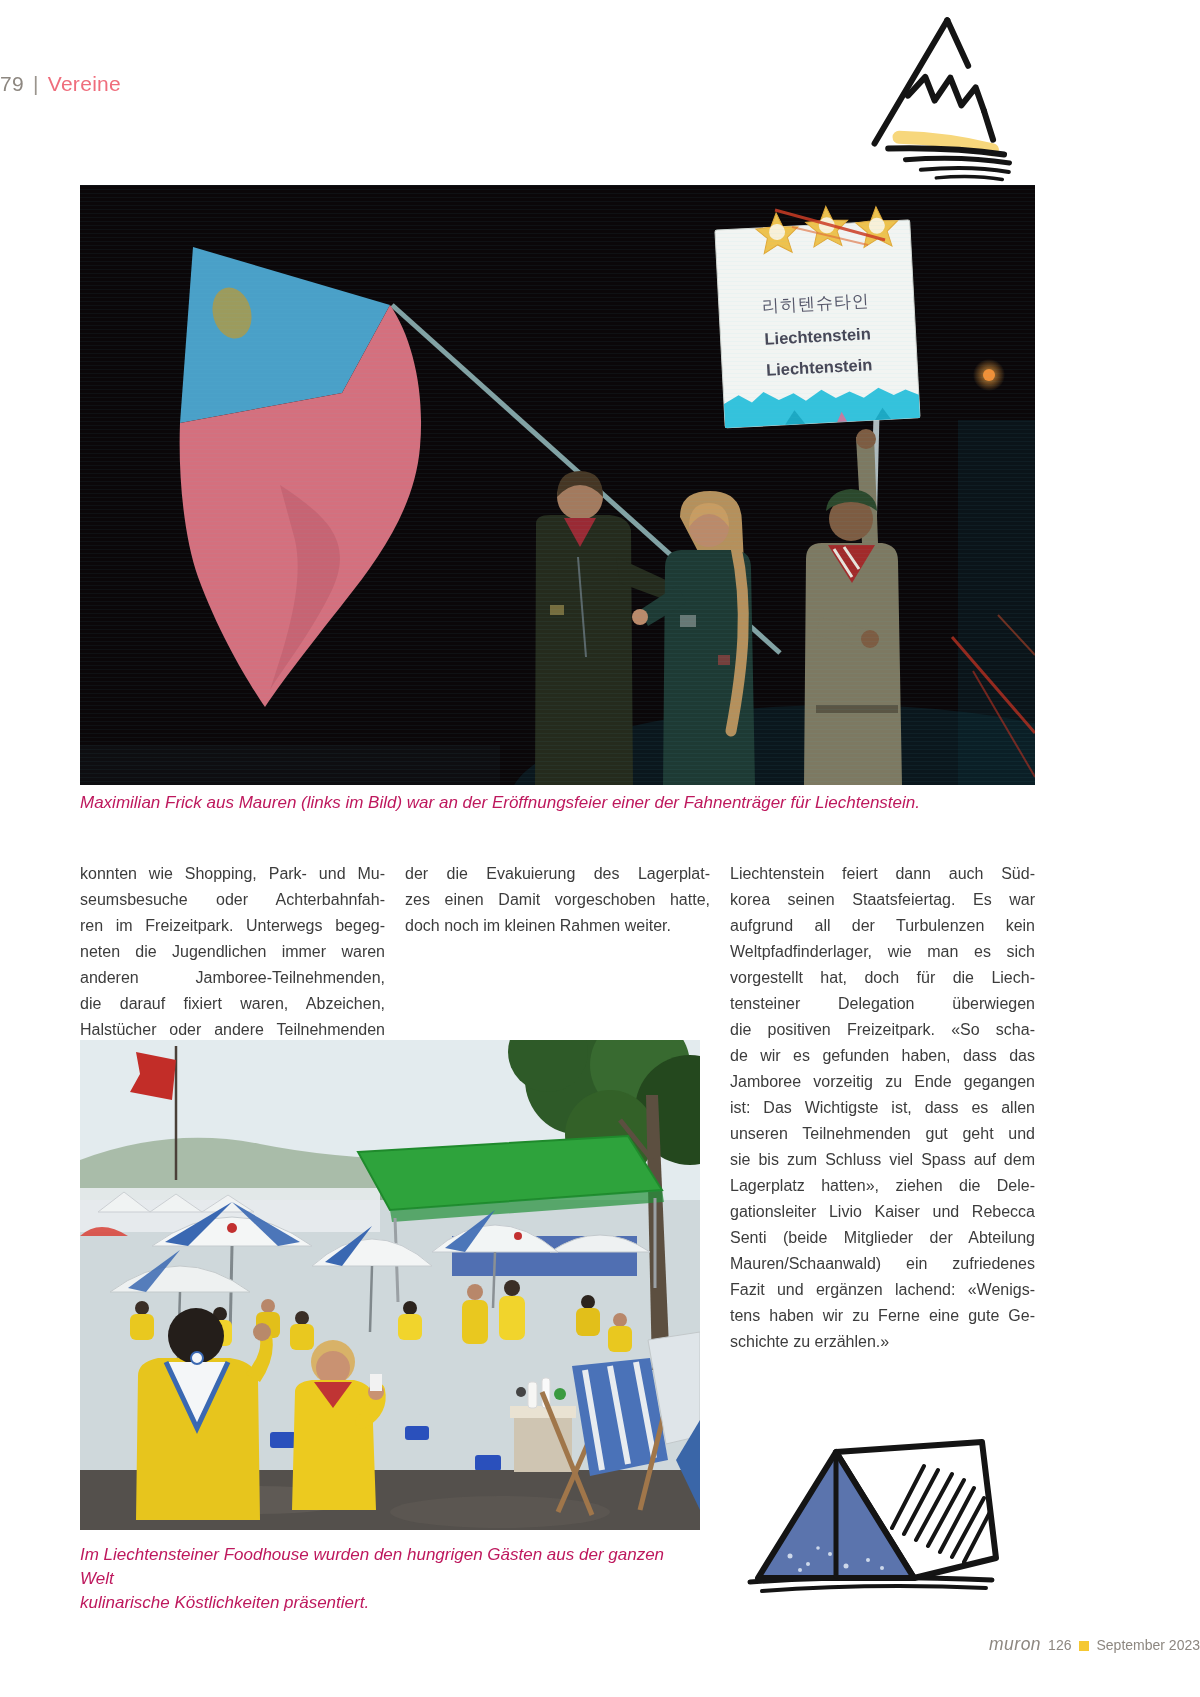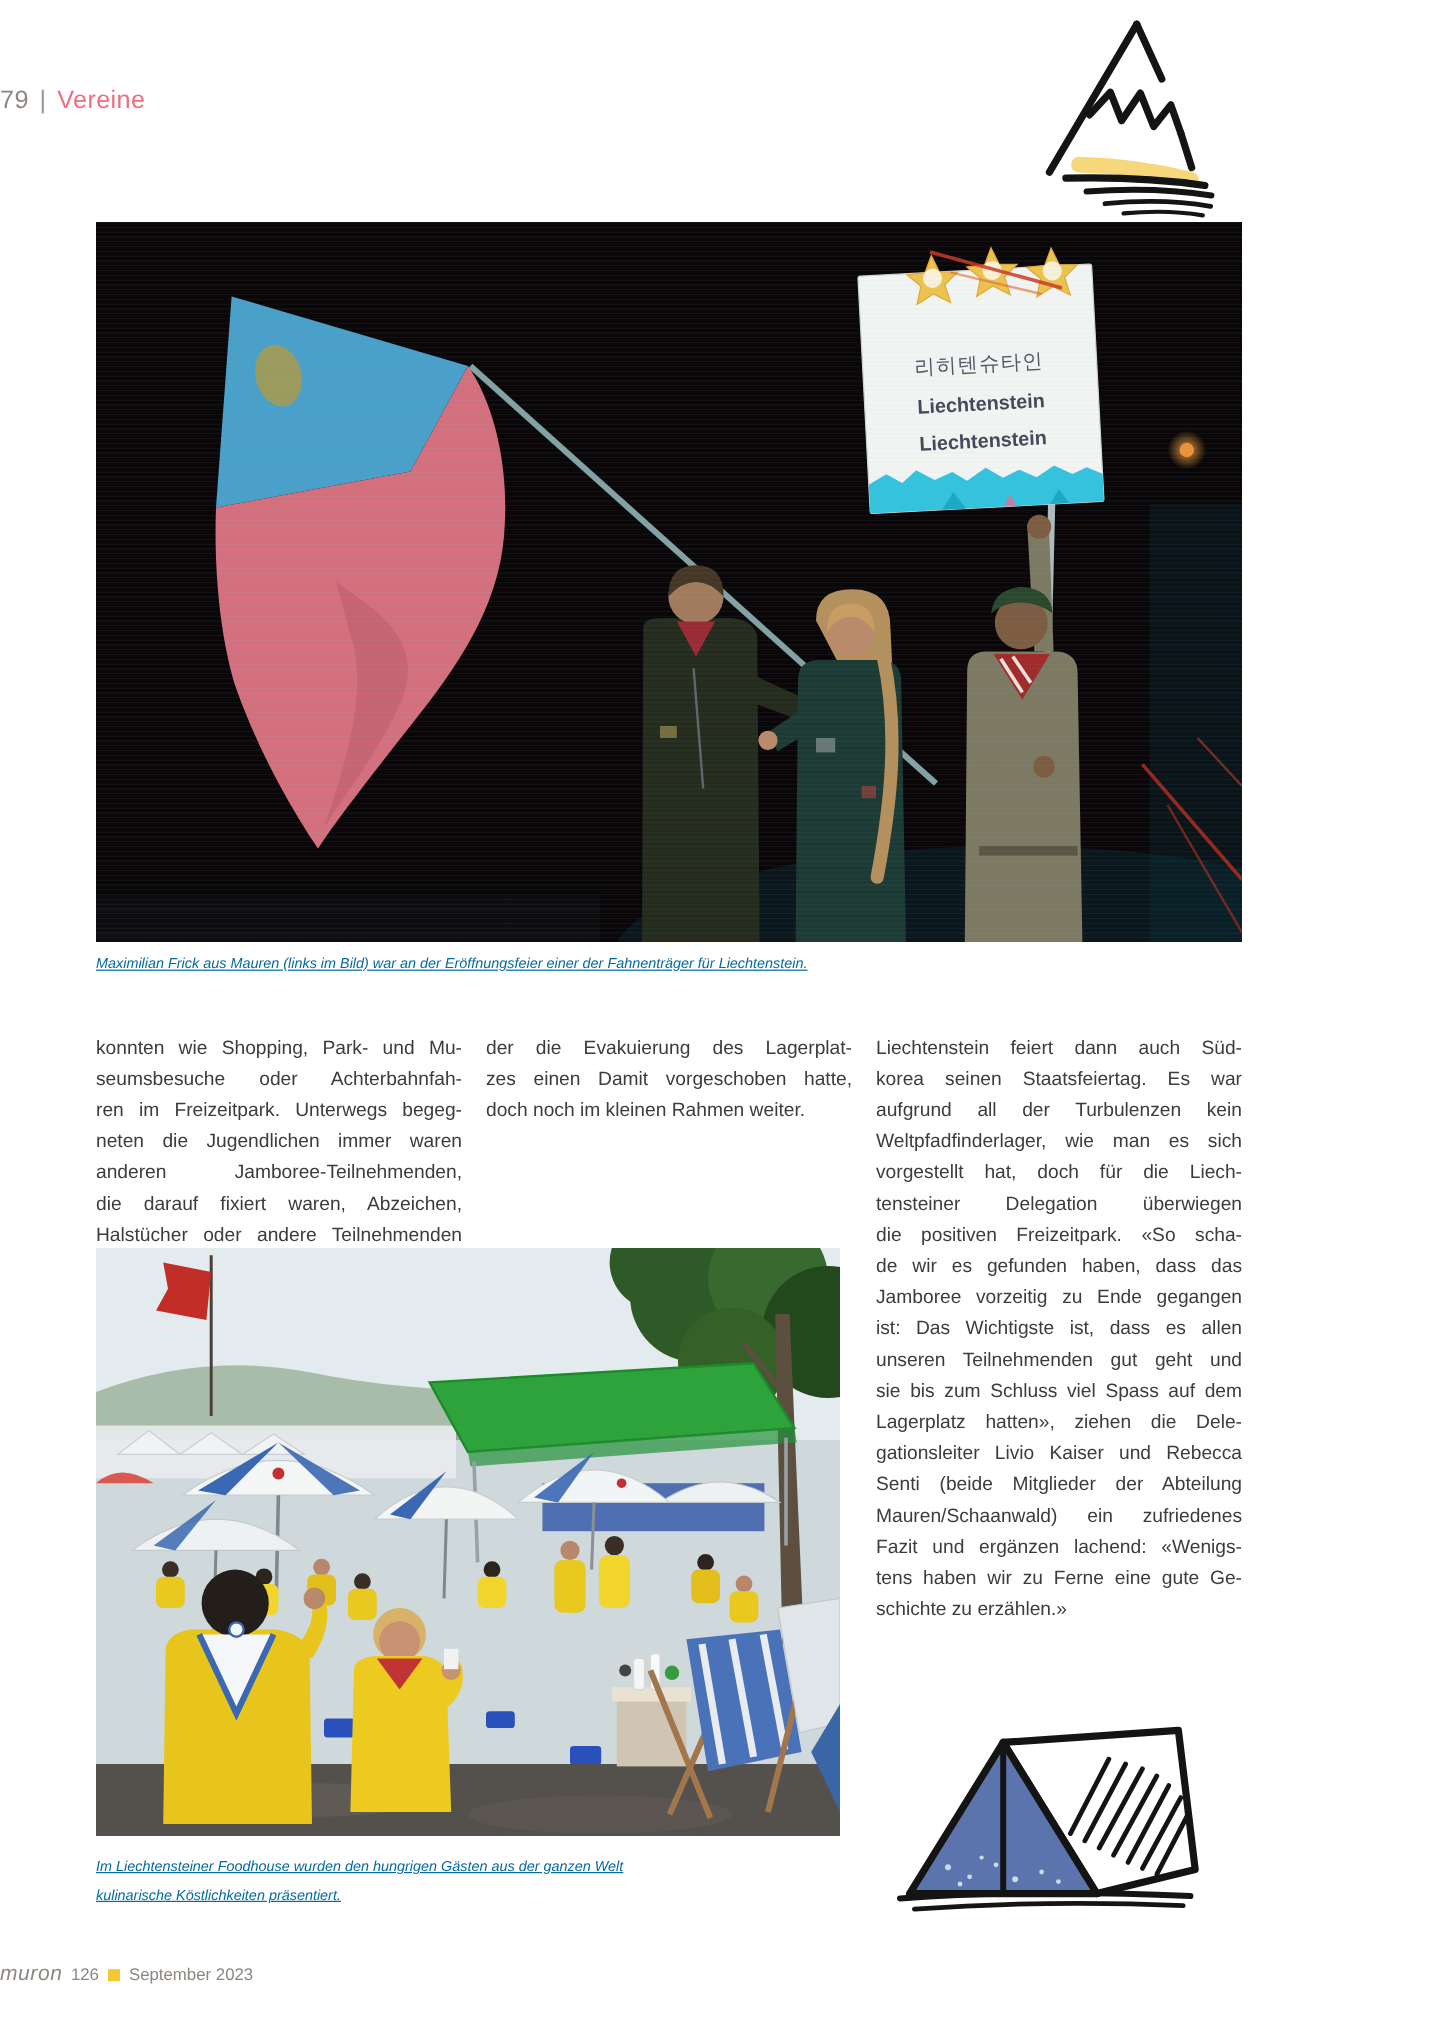--- a/index.html
+++ b/index.html
@@ -11,31 +11,31 @@
   .header { position:absolute; top:72px; left:0; width:1200px; text-align:left;
     font-size:21px; letter-spacing:.3px; color:#8d8780; }
   .header .sep { margin:0 9px; color:#9a948d; }
   .header .sect { color:#ef6d7c; }
   .logo-mountain { position:absolute; left:866px; top:6px; width:150px; height:188px; }
   .photo { position:absolute; overflow:hidden; }
   .photo1 { left:80px; top:185px; width:955px; height:600px; }
   .photo2 { left:80px; top:1040px; width:620px; height:490px; }
   .scanlines { position:absolute; inset:0; pointer-events:none;
     background:repeating-linear-gradient(to bottom, rgba(90,200,220,.05) 0 1px, rgba(0,0,0,0) 1px 4px); }
-  .caption { position:absolute; font-style:italic; font-size:12px; color:#0369a1; line-height:24px;text-decoration:underline; }
+  .caption { position:absolute; font-style:italic; font-size:17px; color:#be185d; line-height:24px; }
   .caption1 { left:80px; top:791px; width:955px; }
   .caption2 { left:80px; top:1543px; width:620px; white-space:pre-line; }
   .columns { position:absolute; left:80px; top:861px; width:955px; display:flex; gap:20px; }
   .col { width:305px; font-size:16px; color:#3c3c3c; }
   .para { margin-bottom:12px; }
   .para:last-child { margin-bottom:0; }
   .jl { line-height:26px; text-align:justify; text-align-last:justify; }
   .jl-last { text-align-last:left; }
   .tent-logo { position:absolute; left:742px; top:1436px; width:266px; height:164px; }
-  .footer { position:absolute; top:1634px; left:0; width:1200px; text-align:left;
+  .footer { position:absolute; top:1634px; left:0; width:1200px; text-align:right;
     font-size:14px; color:#8d8780; }
   .footer .mag { font-style:italic; font-size:17.5px; letter-spacing:.5px; }
   .footer .issue { margin-left:7px; }
   .footer .sq { display:inline-block; width:10px; height:10px; background:#f5c832;
     margin:0 7px 0 8px; vertical-align:-1px; }
 </style>
 </head>
 <body>
 
 <div class="header">

